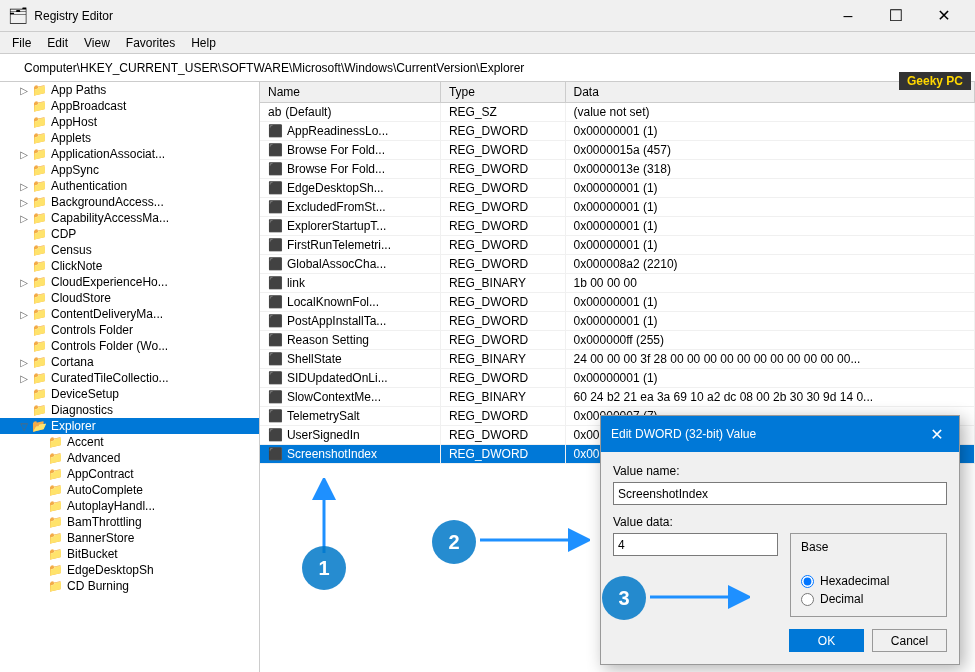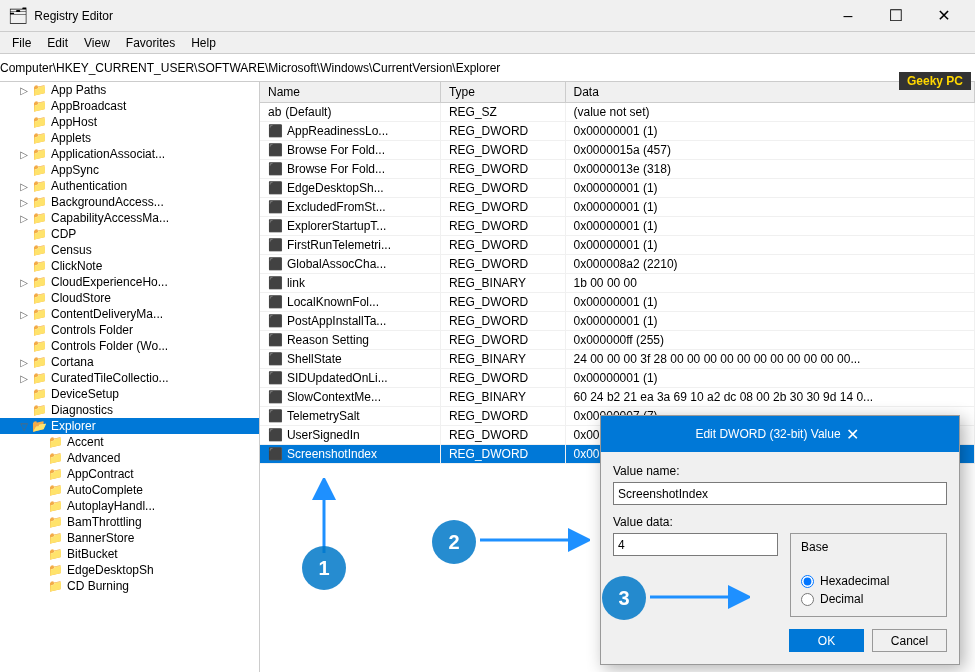--- a/index.html
+++ b/index.html
@@ -37,21 +37,21 @@
       cursor: pointer;
       font-size: 12px;
     }
 
     
     .address-bar {
       background: white;
       height: 28px;
       display: flex;
       align-items: center;
-      padding: 0 0;
+      padding: 0 24px;
       border-bottom: 1px solid #ccc;
       font-size: 12px;
       color: #000;
     }
 
     
     .main-content {
       display: flex;
       height: calc(672px - 82px);
     }
@@ -142,21 +142,21 @@
       border: 1px solid #999;
       box-shadow: 4px 4px 16px rgba(0,0,0,0.3);
       pointer-events: all;
     }
     .dialog-title-bar {
       background: #0078d7;
       color: white;
       padding: 6px 10px;
       display: flex;
       align-items: center;
-      justify-content: center;
+      justify-content: space-between;
       font-size: 12px;
     }
     .dialog-close {
       background: transparent;
       border: none;
       color: white;
       font-size: 16px;
       cursor: pointer;
       width: 24px; height: 24px;
       display: flex; align-items: center; justify-content: center;

